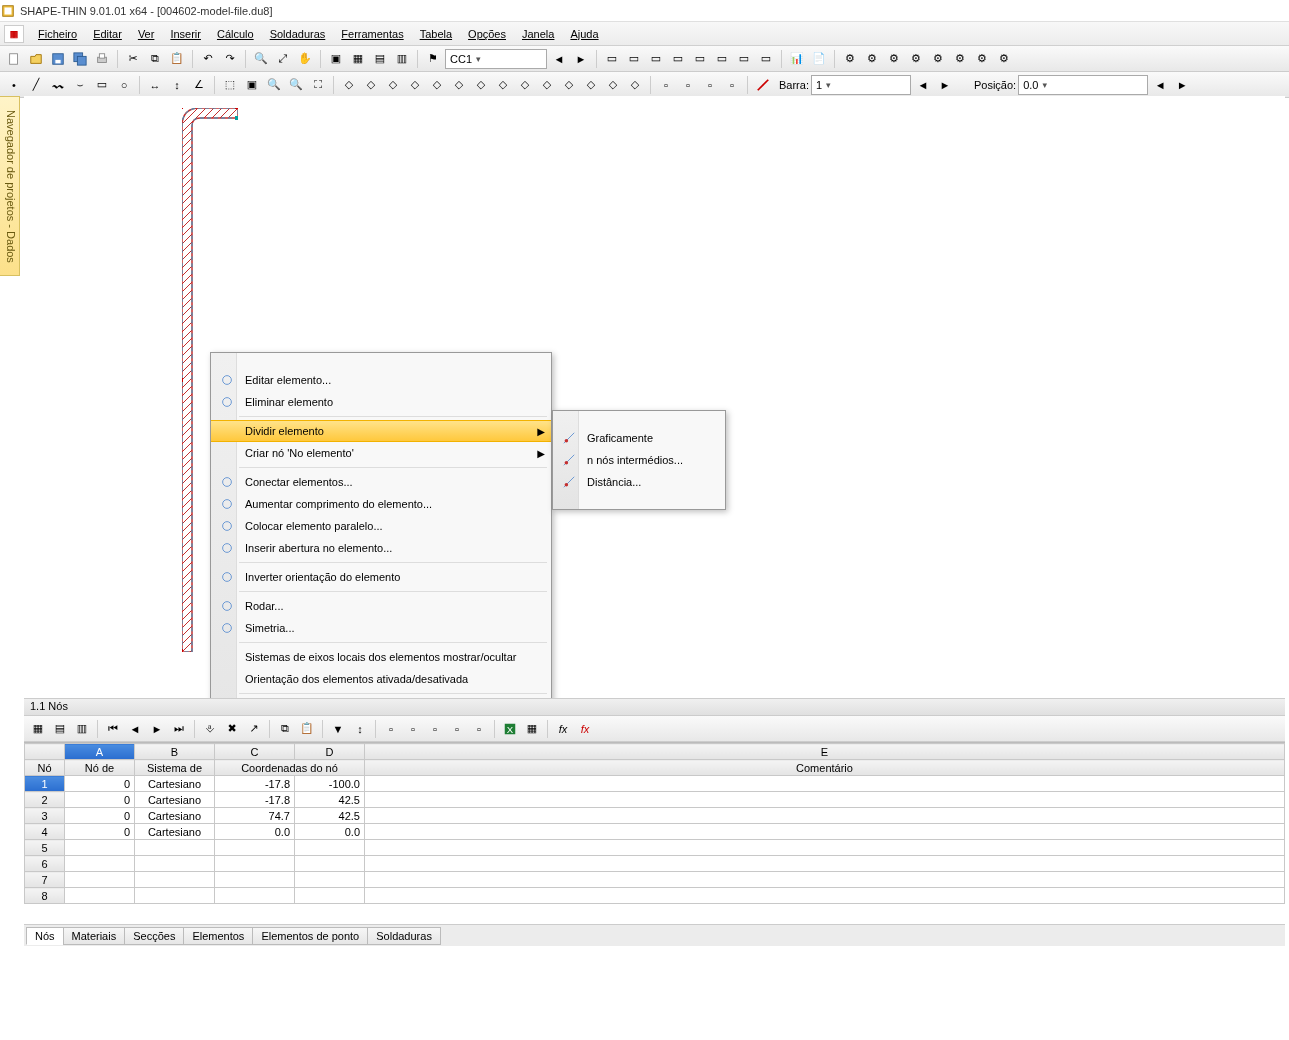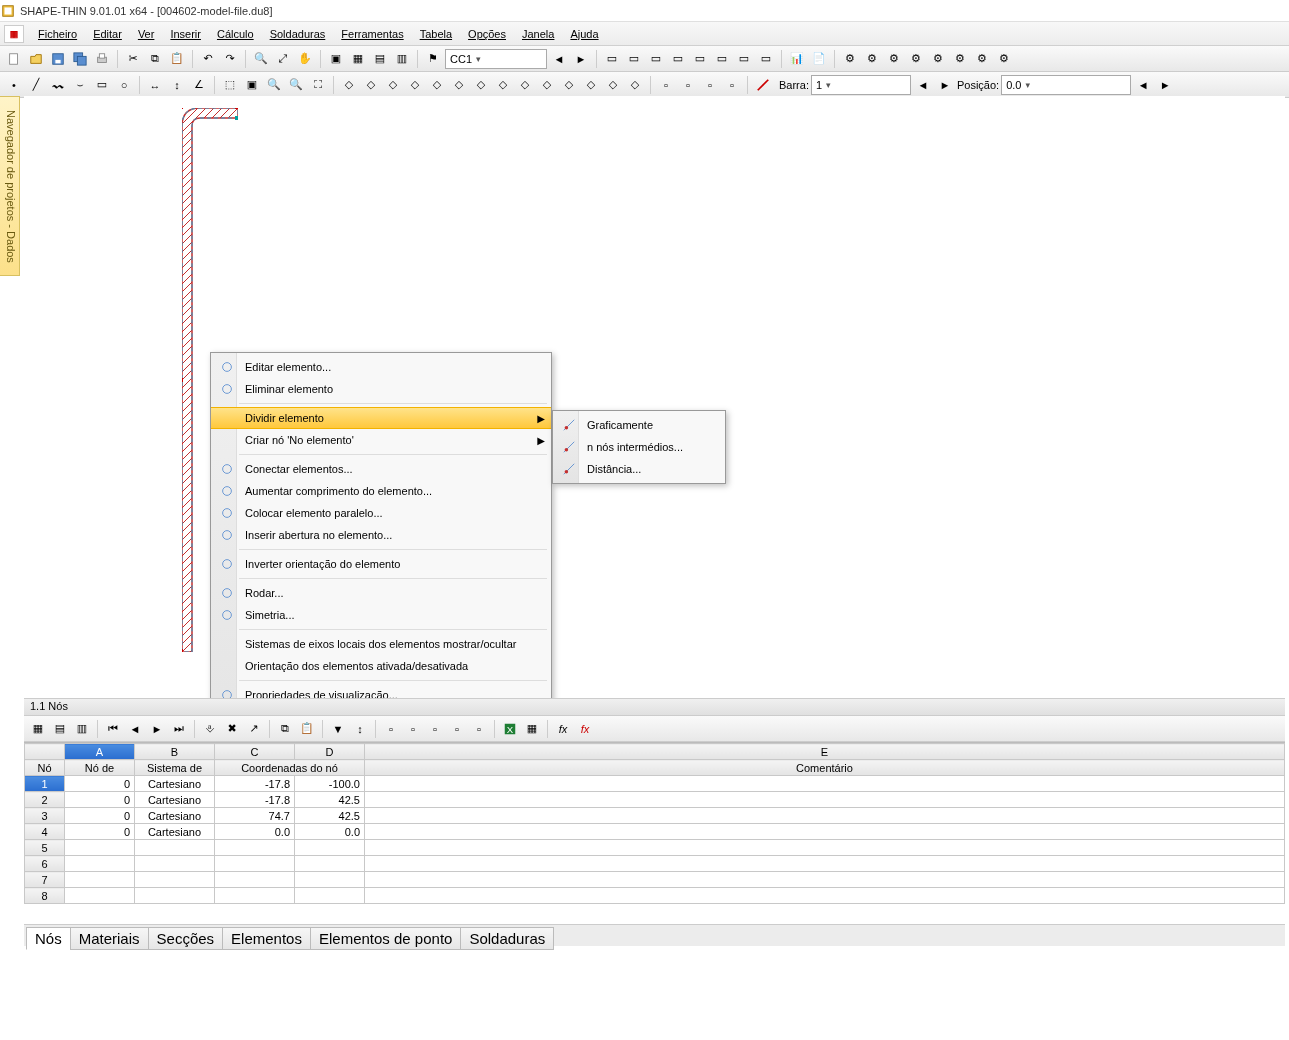--- a/index.html
+++ b/index.html
@@ -25,21 +25,21 @@
 
 
 .sidetab { position: absolute; left: 0; top: 96px; width: 20px; height: 180px; background: linear-gradient(#fff4c8,#fce08a); border: 1px solid #d8c060; border-left: none; writing-mode: vertical-rl; text-align: center; padding: 6px 2px; color: #6a5a10; font-size: 11px; }
 
 
 .canvas { position: absolute; left: 24px; top: 96px; right: 4px; height: 598px; background: #fff; }
 .shape { position: absolute; left: 158px; top: 12px; width: 56px; height: 544px; }
 .shape svg { width: 100%; height: 100%; }
 
 
-.ctxmenu { position: absolute; background: #f8f8f8; border: 1px solid #999; box-shadow: 2px 2px 6px rgba(0,0,0,0.25); padding: 3px 0; text-align: center; }
+.ctxmenu { position: absolute; background: #f8f8f8; border: 1px solid #999; box-shadow: 2px 2px 6px rgba(0,0,0,0.25); padding: 16px 0; text-align: center; }
 .ctxmenu .row { display: flex; align-items: center; height: 22px; padding: 0 22px 0 4px; position: relative; }
 .ctxmenu .row .iconcell { width: 24px; display: flex; align-items: center; justify-content: center; }
 .ctxmenu .row .label { padding-left: 6px; white-space: nowrap; }
 .ctxmenu .row .arrowr { position: absolute; right: 6px; font-size: 10px; }
 .ctxmenu .row.hl { background: linear-gradient(#ffe38a,#ffc83c); border-top: 1px solid #f2b200; border-bottom: 1px solid #f2b200; }
 .ctxmenu .sep { height: 1px; background: #ddd; margin: 3px 4px 3px 28px; }
 .ctxmenu .iconstrip { position: absolute; left: 0; top: 0; bottom: 0; width: 26px; background: linear-gradient(#f0f0f0,#e4e4e4); border-right: 1px solid #ddd; }
 
 .ctxmenu.main { left: 210px; top: 352px; width: 342px; }
 .ctxmenu.sub  { left: 552px; top: 410px; width: 174px; }
@@ -56,21 +56,21 @@
 .sheet th, .sheet td { border: 1px solid #c8c8c8; height: 16px; font-size: 11px; padding: 0 4px; text-align: center; background: #fff; }
 .sheet th { background: linear-gradient(#f4f4f4,#e4e4e4); font-weight: normal; }
 .sheet th.selcol { background: linear-gradient(#4a8de0,#2a6dd0); color: #fff; }
 .sheet td.rh { background: linear-gradient(#f4f4f4,#e4e4e4); text-align: center; }
 .sheet td.rh.sel { background: linear-gradient(#4a8de0,#2a6dd0); color: #fff; }
 .sheet td.num { text-align: right; }
 .sheet td.txt { text-align: center; }
 
 
 .sheettabs { position: absolute; left: 24px; top: 924px; right: 4px; height: 22px; background: #ececec; border-top: 1px solid #ccc; display: flex; align-items: flex-start; padding: 2px 2px; gap: 0; }
-.stab { padding: 2px 8px; border: 1px solid #bbb; background: linear-gradient(#f6f6f6,#e6e6e6); margin-right: -1px; font-size: 15px; }
+.stab { padding: 2px 8px; border: 1px solid #bbb; background: linear-gradient(#f6f6f6,#e6e6e6); margin-right: -1px; font-size: 11px; }
 .stab.active { background: #fff; border-bottom-color: #fff; }
 
 
 svg.ic { width: 14px; height: 14px; }
 </style>
 </head>
 <body>
 
 <div class="titlebar">
   <span class="appicon">
@@ -216,21 +216,21 @@
         <path d="M2 14L14 2" stroke="#c00" stroke-width="2"></path>
       </svg>
     </span>
   <span style="margin-left:4px">Barra:</span>
   <span class="combo" style="width:100px">
       <span>1</span>
       <span class="arrow">▾</span>
     </span>
   <span class="tbtn">◄</span>
   <span class="tbtn">►</span>
-  <span style="margin-left:0">Posição:</span>
+  <span style="margin-left:17px">Posição:</span>
   <span class="combo" style="width:130px">
       <span>0.0</span>
       <span class="arrow">▾</span>
     </span>
   <span class="tbtn">◄</span>
   <span class="tbtn">►</span>
 </div>
 
 <div class="sidetab"><span>Navegador de projetos - Dados</span></div>
 

